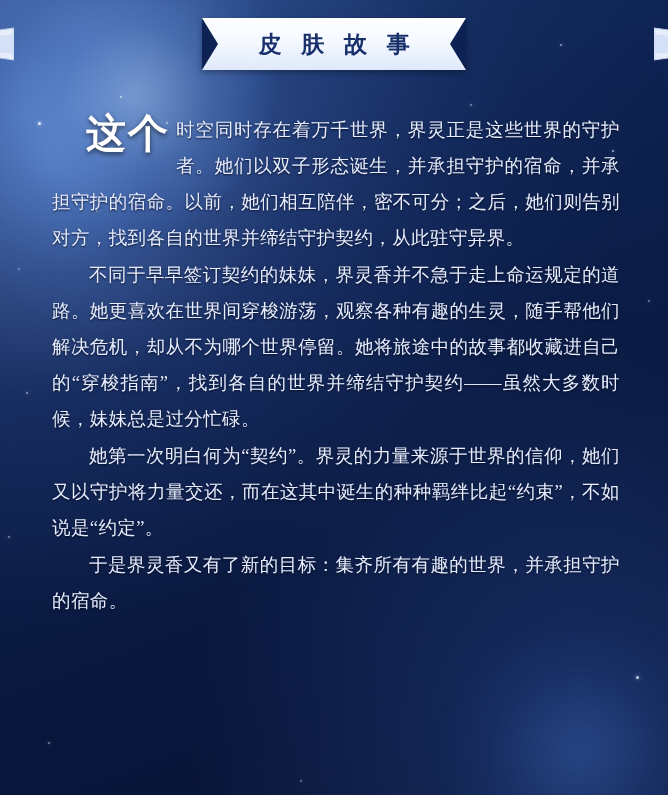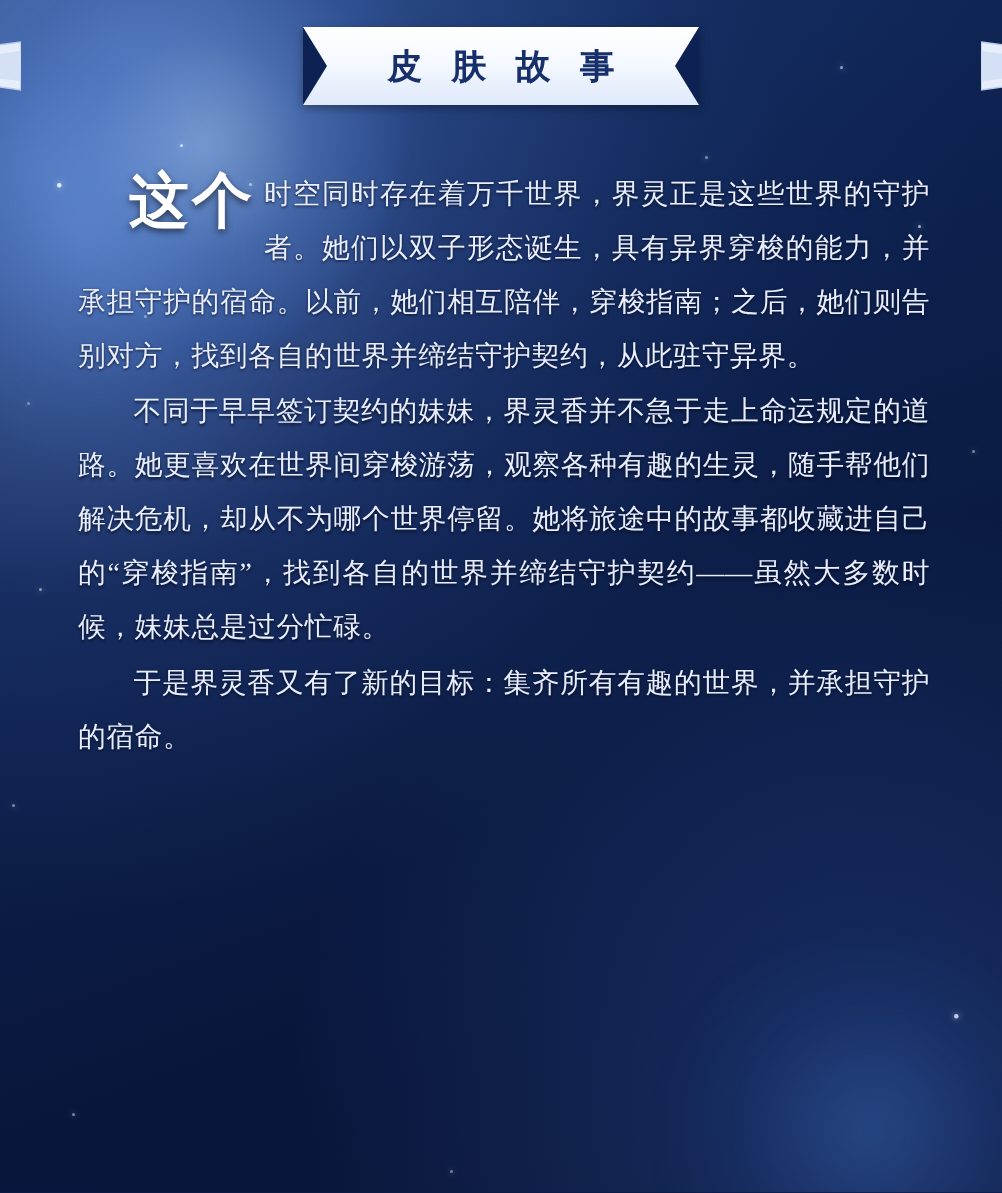--- a/index.html
+++ b/index.html
@@ -210,19 +210,20 @@
     <svg class="ribbon right" viewBox="0 0 64 40">
       <path d="M0 4 L44 10 L62 2 L54 20 L62 38 L42 30 L0 36 Z" fill="#e6eefc" stroke="#b9c9e8" stroke-width="1"></path>
       <path d="M0 10 L38 15 L48 20 L38 26 L0 30 Z" fill="#cfdcf4" opacity="0.8"></path>
     </svg>
 
   </div>
 
   <div class="content">
     <p class="first">
       <span class="dropcap">这个</span>
-      <span>时空同时存在着万千世界，界灵正是这些世界的守护者。她们以双子形态诞生，具有异界穿梭的能力，并承担守护的宿命。以前，她们相互陪伴，穿梭指南；之后，她们则告别对方，找到各自的世界并缔结守护契约，从此驻守异界。</span>
+      <span>时空同时存在着万千世界，界灵正是这些世界的守护者。她们以双子形态诞生，并承担守护的宿命，并承担守护的宿命。以前，她们相互陪伴，密不可分；之后，她们则告别对方，找到各自的世界并缔结守护契约，从此驻守异界。</span>
     </p>
     <p>不同于早早签订契约的妹妹，界灵香并不急于走上命运规定的道路。她更喜欢在世界间穿梭游荡，观察各种有趣的生灵，随手帮他们解决危机，却从不为哪个世界停留。她将旅途中的故事都收藏进自己的“穿梭指南”，找到各自的世界并缔结守护契约——虽然大多数时候，妹妹总是过分忙碌。</p>
+    <p>她第一次明白何为“契约”。界灵的力量来源于世界的信仰，她们又以守护将力量交还，而在这其中诞生的种种羁绊比起“约束”，不如说是“约定”。</p>
     <p>于是界灵香又有了新的目标：集齐所有有趣的世界，并承担守护的宿命。</p>
   </div>
 
 </div>
 
 </body></html>

